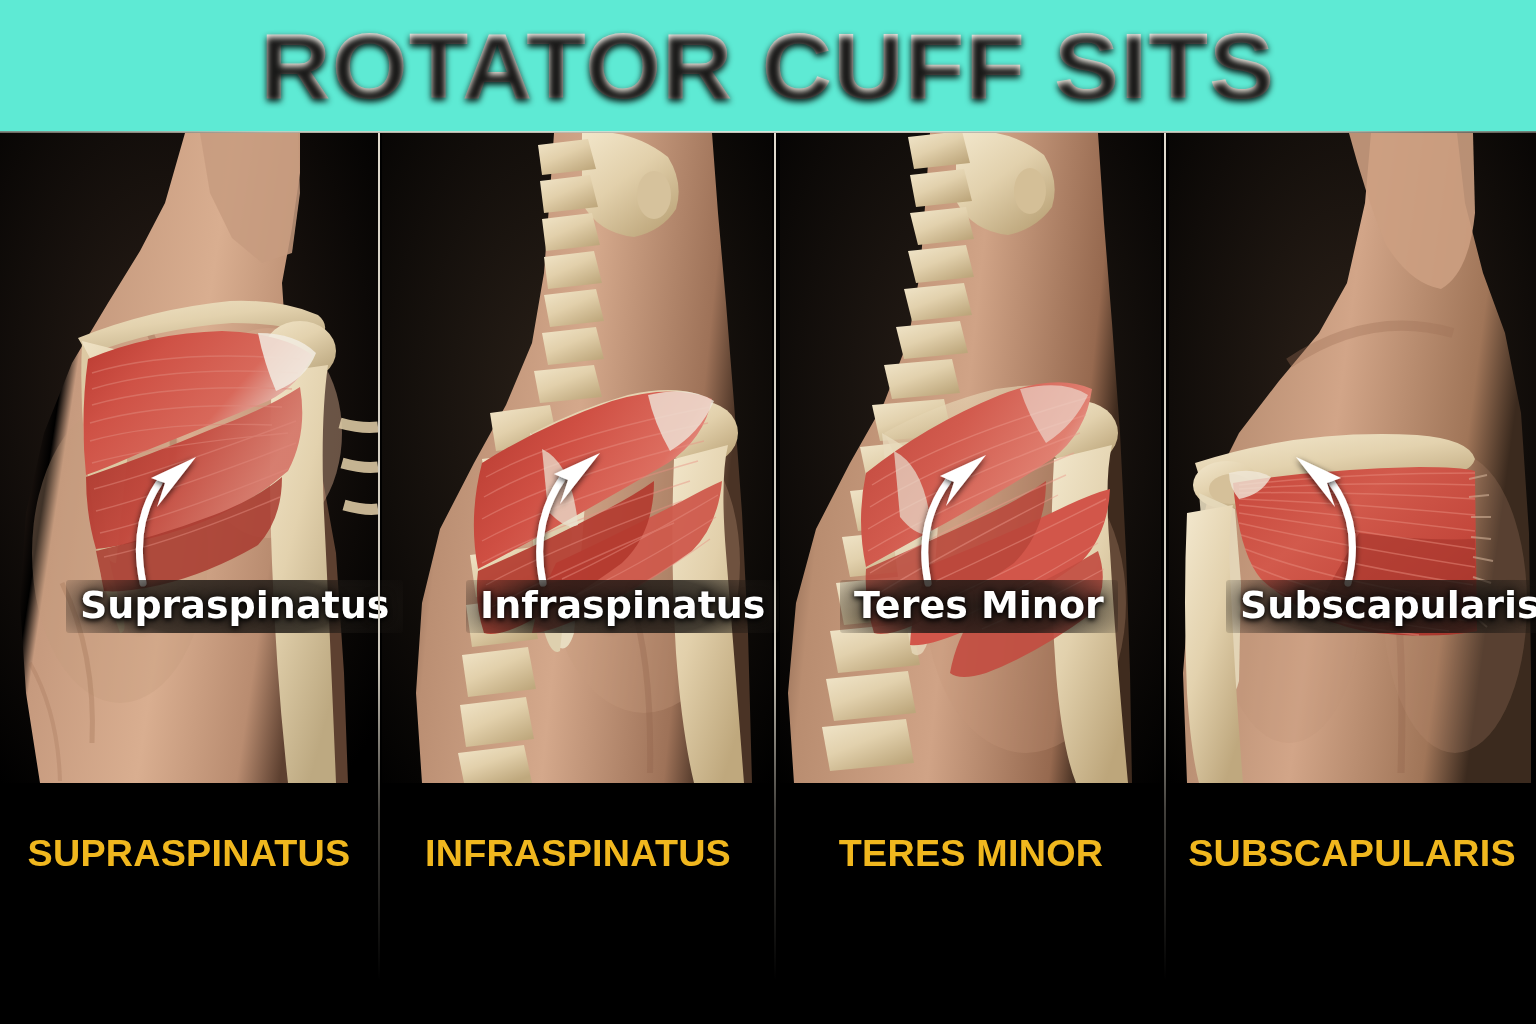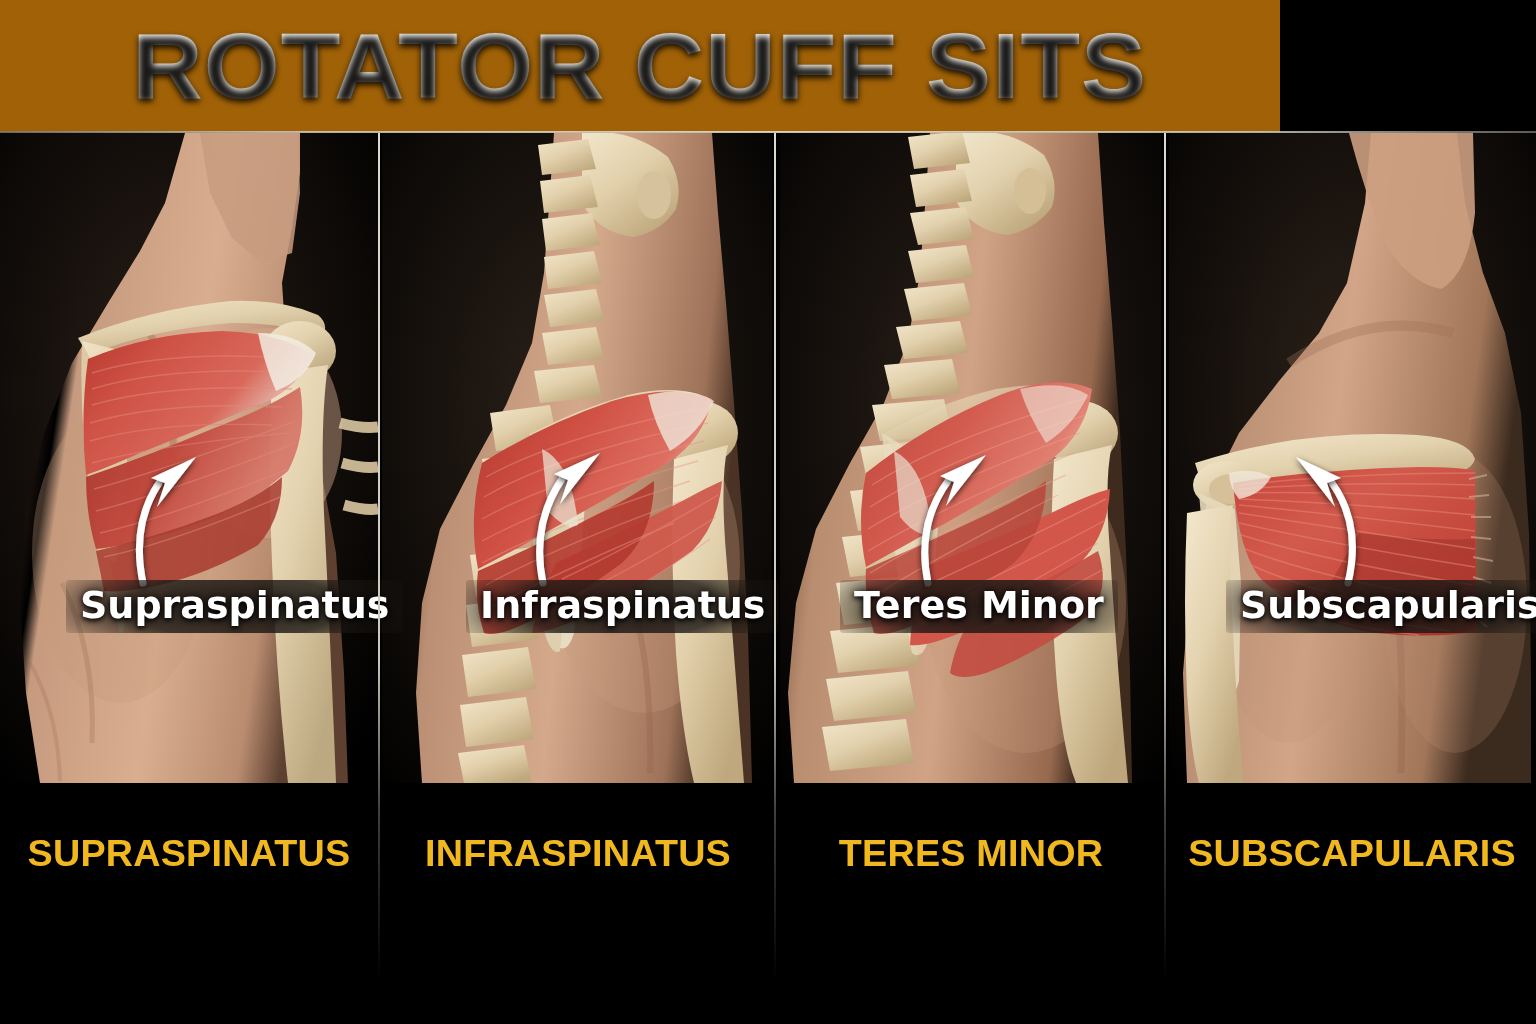--- a/index.html
+++ b/index.html
@@ -5,23 +5,23 @@
   * { margin:0; padding:0; box-sizing:border-box; }
   html,body { background:#000; }
   body {
     width:1536px; height:1024px;
     font-family:"Liberation Sans", sans-serif;
     overflow:hidden; position:relative;
   }
 
   
   #title-bar {
-    position:absolute; left:0; top:0; width:1280px; height:132px;
+    position:absolute; left:0; top:0; width:1536px; height:132px;
     display:flex; align-items:center; justify-content:center;
-    background:#a16207;
+    background:#5eead4;
   }
   #title-text {
     font-family:"Liberation Sans Narrow","Liberation Sans",sans-serif;
     font-weight:bold;
     font-size:92px;
     letter-spacing:1px;
     line-height:1;
     color:#F2EDE2;
     transform:scaleX(1.06);
     text-shadow:0 3px 6px rgba(0,0,0,.9), 0 0 2px rgba(255,255,255,.25);

